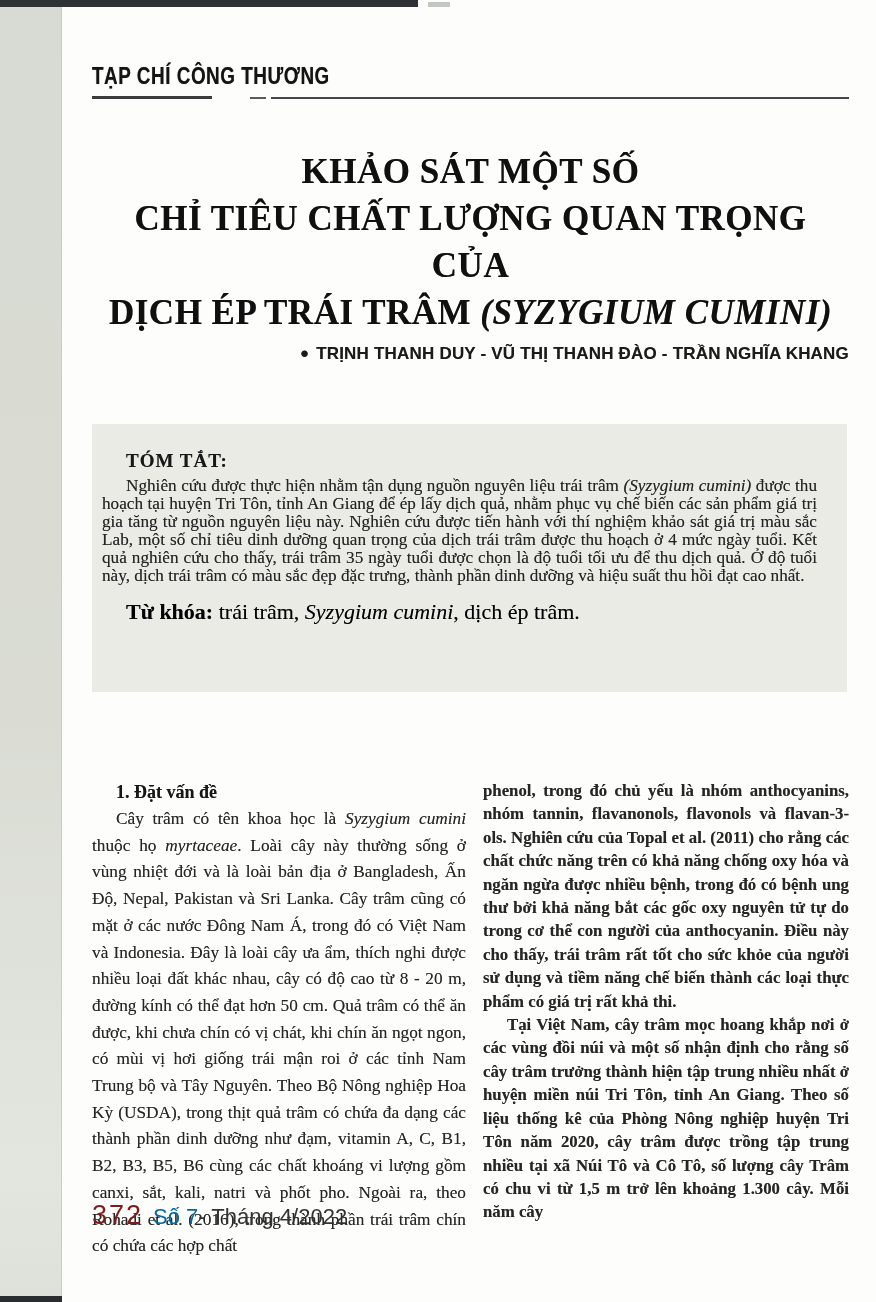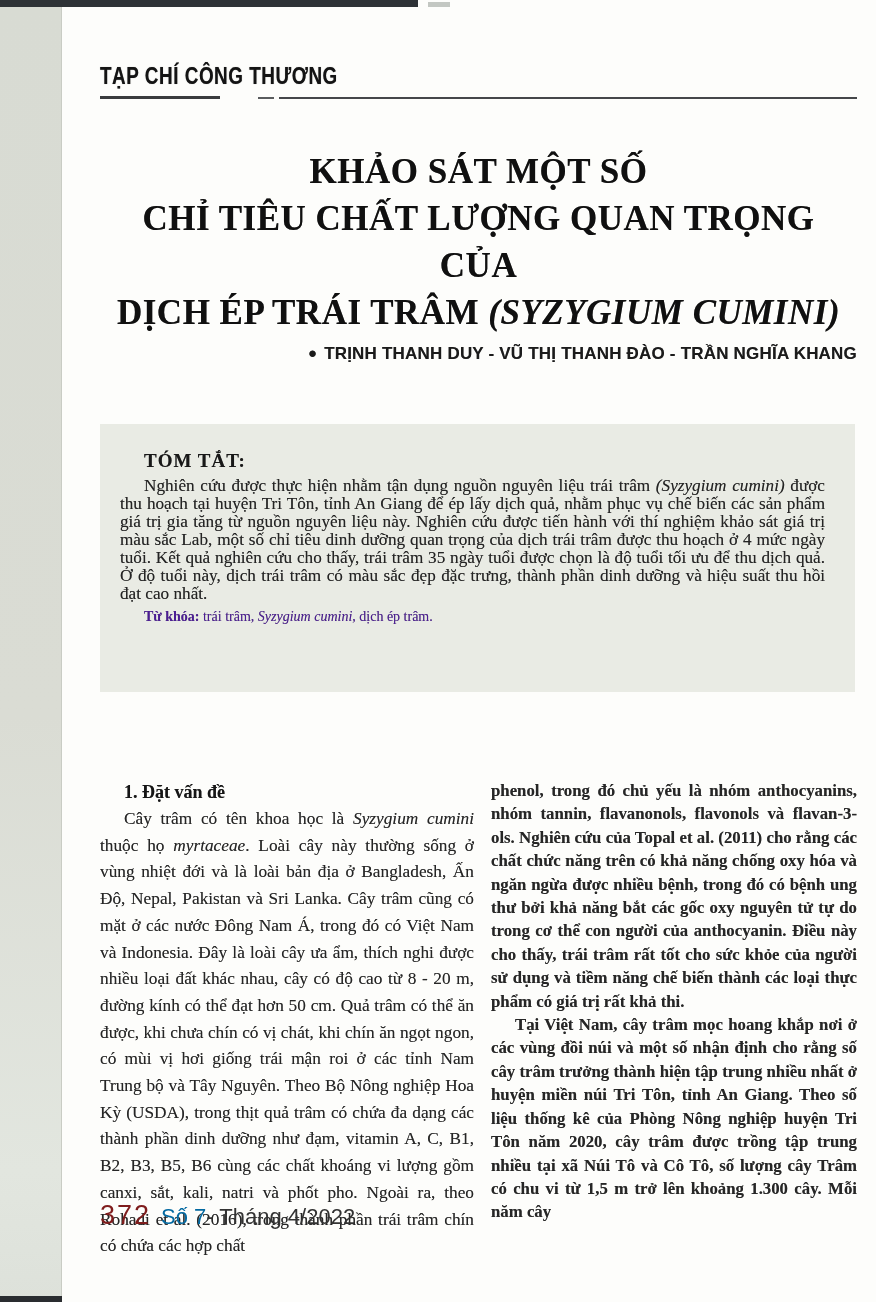--- a/index.html
+++ b/index.html
@@ -12,21 +12,21 @@
   }
   .side-strip {
     position:absolute; left:0; top:0; width:62px; height:1302px;
     background:linear-gradient(180deg,#d8dbd3 0%,#dadcd4 55%,#e2e6df 90%,#dde1da 100%);
     border-right:1px solid #c9ccc4;
   }
   .top-bar { position:absolute; left:0; top:0; width:418px; height:7px; background:#2e3236; }
   .top-bar-smudge { position:absolute; left:428px; top:2px; width:22px; height:5px; background:#c3c7c2; }
   .bottom-edge { position:absolute; left:0; top:1296px; width:62px; height:6px; background:#2a2d30; }
 
-  .content { position:absolute; left:100px; top:0; width:757px; height:1302px; }
+  .content { position:absolute; left:92px; top:0; width:757px; height:1302px; }
 
   .journal-name {
     position:absolute; left:0; top:62px;
     font-family:"Liberation Sans","DejaVu Sans",sans-serif;
     font-weight:700; font-size:18px; letter-spacing:0.5px; color:#141414;
     transform:scale(1.05,1.35); transform-origin:left top;
     text-shadow:0 0 0.6px rgba(20,20,20,.6);
     white-space:nowrap;
   }
   .rule-a { position:absolute; left:0;   top:96px; width:120px; height:3px; background:#3a3c3e; }
@@ -45,33 +45,33 @@
     position:absolute; left:0; top:344px; width:100%;
     text-align:right;
     font-family:"Liberation Sans","DejaVu Sans",sans-serif;
     font-weight:700; font-size:17px; letter-spacing:0.2px; color:#1b1b1b;
     text-shadow:0 0 0.5px rgba(20,20,20,.5);
   }
   .authors .bullet { font-size:15px; margin-right:7px; position:relative; top:-1px; }
 
   .abstract {
     position:absolute; left:0; top:424px; width:755px; height:268px;
-    background:#e9ebe4; padding:26px 30px 0 20px;
+    background:#e9ebe4; padding:26px 30px 0 10px;
   }
   .abstract-heading {
     margin-left:24px; font-weight:700; font-size:19px; letter-spacing:1px;
     color:#181818; text-shadow:0 0 0.5px rgba(20,20,20,.5);
   }
   .abstract-text {
     margin-top:5px; text-indent:24px; text-align:justify;
     font-size:17.2px; line-height:18px; color:#242424;
     text-shadow:0 0 0.5px rgba(30,30,30,.45);
   }
   .keywords {
-    margin-top:1px; text-indent:24px; font-size:14px; line-height:26.8px; color:#4c1d95;
+    margin-top:14px; text-indent:24px; font-size:22px; line-height:26.8px; color:#000000;
     text-shadow:0 0 0.5px rgba(30,30,30,.45);
   }
 
   .columns { position:absolute; left:0; top:779px; width:100%; display:flex; gap:17px; }
   .col-left  { width:374px; font-size:17.3px; line-height:26.7px; }
   .col-right { width:366px; font-size:16.8px; line-height:23.4px;font-weight:bold; }
   .sec-heading {
     font-weight:700; font-size:18px; line-height:27px; margin-left:24px;
     color:#161616; text-shadow:0 0 0.5px rgba(20,20,20,.5);
   }

